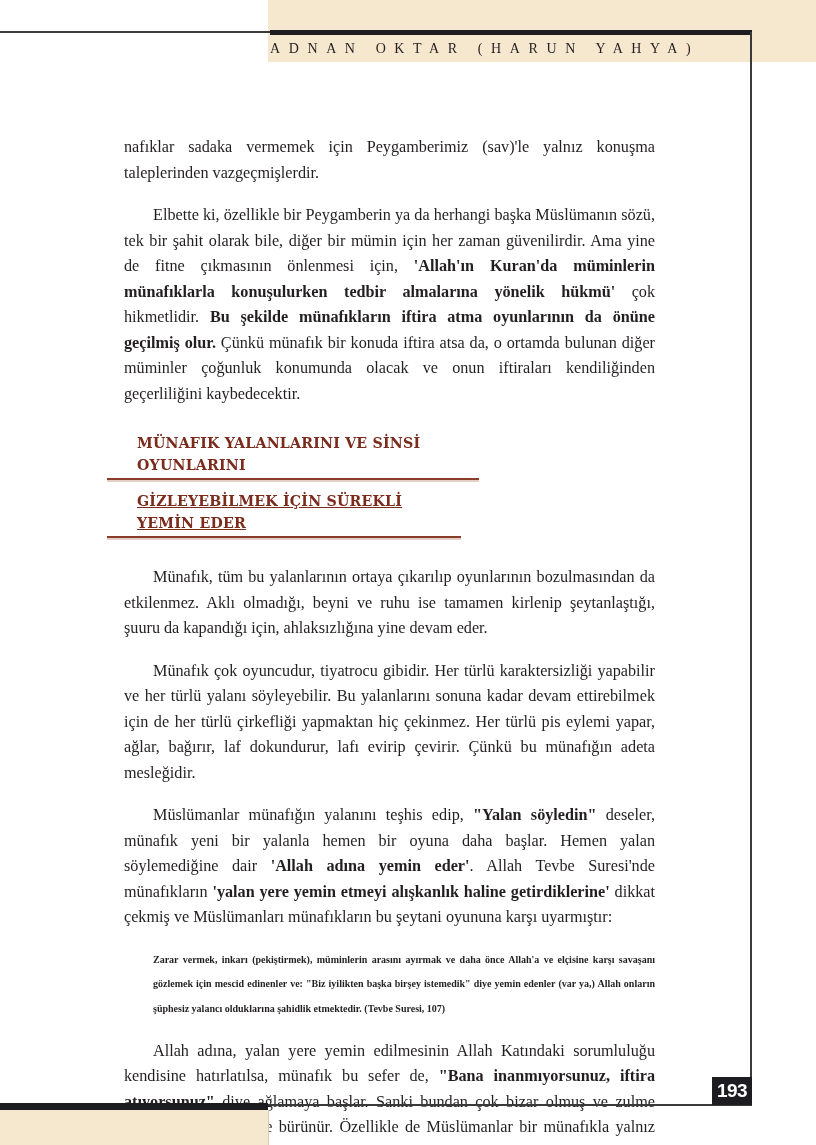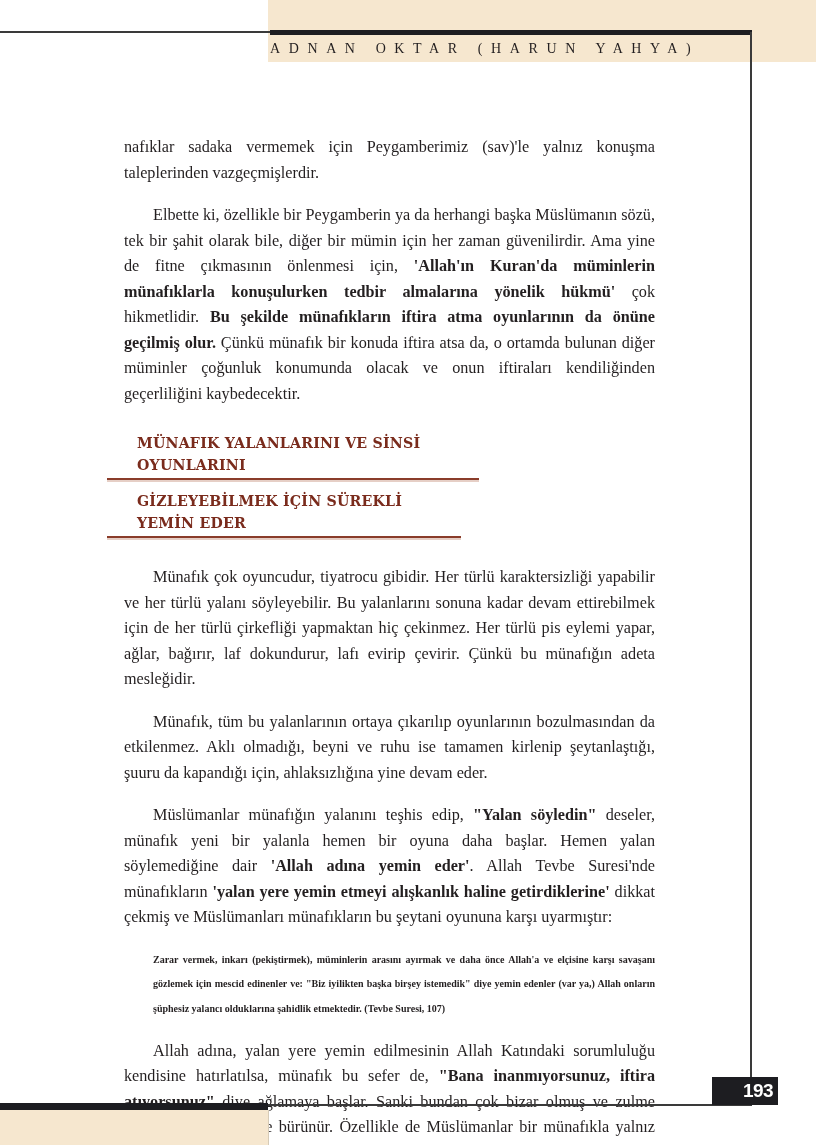--- a/index.html
+++ b/index.html
@@ -15,35 +15,35 @@
                  color: #231f20; line-height: 24px; white-space: nowrap; }
     .right-rule { position: absolute; left: 750px; top: 32px; width: 2px; height: 1074px; background: #3a3a3a; }
 
     
     .ftr-thick { position: absolute; left: 0; top: 1103px; width: 268px; height: 7px; background: #1d1d21; }
     .ftr-band { position: absolute; left: 0; top: 1110px; width: 268px; height: 35px; background: #f6e7cf;
                 border-right: 1px solid #d6cbb8; }
     .ftr-thin { position: absolute; left: 268px; top: 1104px; width: 484px; height: 2px; background: #3a3a3a; }
     .page-num { position: absolute; left: 712px; top: 1077px; width: 40px; height: 28px; background: #1d1d21;
                 color: #ffffff; font-family: "Liberation Sans", sans-serif; font-weight: bold; font-size: 19px;
-                line-height: 28px; text-align: center; letter-spacing: -0.5px; padding-left: 26px; }
+                line-height: 28px; text-align: center; letter-spacing: -0.5px; }
 
     
     .content { position: absolute; left: 107px; top: 118px; width: 565px; }
     p { margin: 17px; font-size: 16.2px; line-height: 25.5px; text-align: justify; }
     p.indent { text-indent: 29px; }
     b { font-weight: bold; }
 
     .heading-block { margin-top: 25px; margin-bottom: 6px; }
     .heading-line { display: inline-block; font-family: "DejaVu Serif", serif; font-weight: bold;
                     font-size: 14.2px; color: #7a2b1c; letter-spacing: 0.2px; padding: 0 0 2px 30px;
                     border-bottom: 2px solid #8a3c2a; box-shadow: 0 2px 0 #e6cfc6; line-height: 22px;
                     margin-bottom: 10px; margin-left: 0; }
     .heading-line.l1 { width: 342px; }
-    .heading-line.l2 { width: 324px; }
+    .heading-line.l2 { width: 324px; text-decoration: underline; }
 
     .quote { padding-left: 29px; margin-top: 1px; margin-bottom: 2px; }
     .quote p { font-weight: bold; font-size: 10px; line-height: 24.8px; }
   </style>
 </head>
 <body>
 
 <div class="hdr-band"></div>
 <div class="hdr-thin"></div>
 <div class="hdr-thick"></div>
@@ -55,22 +55,22 @@
 
   <p class="indent">
     <span>Elbette ki, özellikle bir Peygamberin ya da herhangi başka Müslümanın sözü, tek bir şahit olarak bile, diğer bir mümin için her zaman güvenilirdir. Ama yine de fitne çıkmasının önlenmesi için, </span><b>'Allah'ın Kuran'da müminlerin münafıklarla konuşulurken tedbir almalarına yönelik hükmü'</b><span> çok hikmetlidir. </span><b>Bu şekilde münafıkların iftira atma oyunlarının da önüne geçilmiş olur.</b><span> Çünkü münafık bir konuda iftira atsa da, o ortamda bulunan diğer müminler çoğunluk konumunda olacak ve onun iftiraları kendiliğinden geçerliliğini kaybedecektir.</span>
   </p>
 
   <div class="heading-block">
     <div class="heading-line l1">MÜNAFIK YALANLARINI VE SİNSİ OYUNLARINI</div>
     <div class="heading-line l2">GİZLEYEBİLMEK İÇİN SÜREKLİ YEMİN EDER</div>
   </div>
 
+  <p class="indent">Münafık, tüm bu yalanlarının ortaya çıkarılıp oyunlarının bozulmasından da etkilenmez. Aklı olmadığı, beyni ve ruhu ise tamamen kirlenip şeytanlaştığı, şuuru da kapandığı için, ahlaksızlığına yine devam eder.</p>
   <p class="indent">Münafık çok oyuncudur, tiyatrocu gibidir. Her türlü karaktersizliği yapabilir ve her türlü yalanı söyleyebilir. Bu yalanlarını sonuna kadar devam ettirebilmek için de her türlü çirkefliği yapmaktan hiç çekinmez. Her türlü pis eylemi yapar, ağlar, bağırır, laf dokundurur, lafı evirip çevirir. Çünkü bu münafığın adeta mesleğidir.</p>
-  <p class="indent">Münafık, tüm bu yalanlarının ortaya çıkarılıp oyunlarının bozulmasından da etkilenmez. Aklı olmadığı, beyni ve ruhu ise tamamen kirlenip şeytanlaştığı, şuuru da kapandığı için, ahlaksızlığına yine devam eder.</p>
 
   <p class="indent">
     <span>Müslümanlar münafığın yalanını teşhis edip, </span><b>"Yalan söyledin"</b><span> deseler, münafık yeni bir yalanla hemen bir oyuna daha başlar. Hemen yalan söylemediğine dair </span><b>'Allah adına yemin eder'</b><span>. Allah Tevbe Suresi'nde münafıkların </span><b>'yalan yere yemin etmeyi alışkanlık haline getirdiklerine'</b><span> dikkat çekmiş ve Müslümanları münafıkların bu şeytani oyununa karşı uyarmıştır:</span>
   </p>
 
   <div class="quote">
     <p>Zarar vermek, inkarı (pekiştirmek), müminlerin arasını ayırmak ve daha önce Allah'a ve elçisine karşı savaşanı gözlemek için mescid edinenler ve: "Biz iyilikten başka birşey istemedik" diye yemin edenler (var ya,) Allah onların şüphesiz yalancı olduklarına şahidlik etmektedir. (Tevbe Suresi, 107)</p>
   </div>
 
   <p class="indent">

